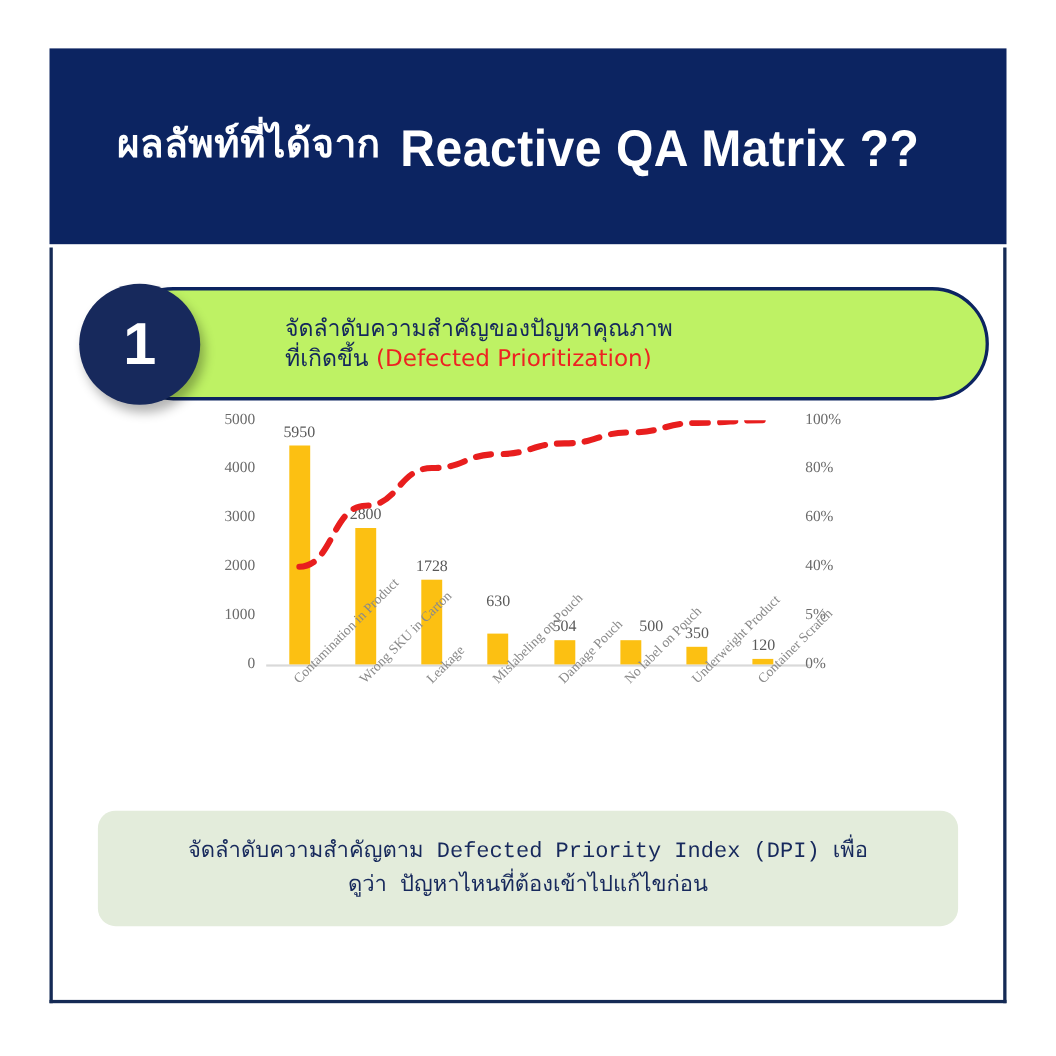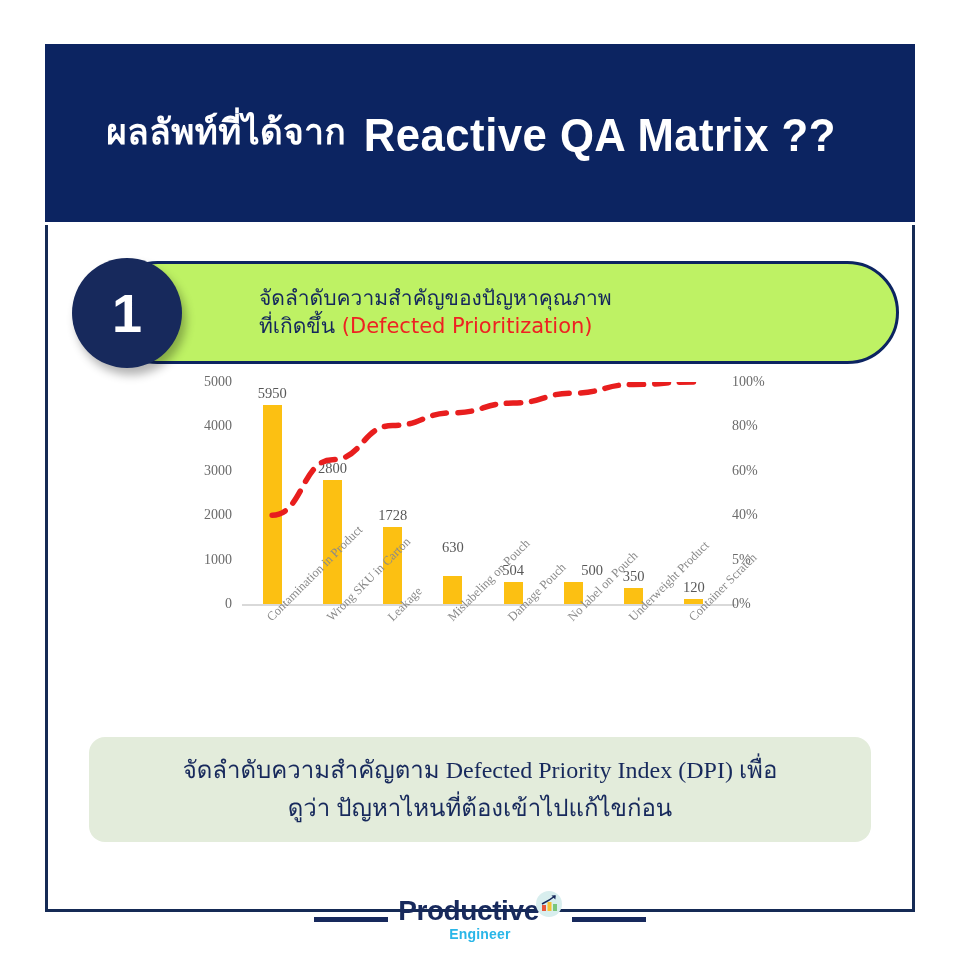--- a/index.html
+++ b/index.html
@@ -157,22 +157,22 @@
     background: #e3ecdb;
     border-radius: 16px;
     display: flex;
     flex-direction: column;
     align-items: center;
     justify-content: center;
     text-align: center;
   }
   .greenbox .gl {
     color: #17295c;
-    font-family: Liberation Serif, serif;
-    font-size: 24px;
+    font-family: Liberation Mono, monospace;
+    font-size: 20px;
     line-height: 1.55;
   }
 
   
   .footer {
     position: absolute;
     left: 0; top: 888px;
     width: 960px; height: 62px;
     display: flex;
     align-items: center;
@@ -284,33 +284,14 @@
     <svg class="cum-svg" id="cum-svg" width="500" height="230">
         <path d="M 30.125 133.2 C 60.25 133.2, 60.25 77.69999999999999, 90.375 77.69999999999999 C 120.5 77.69999999999999, 120.5 43.512, 150.625 43.512 C 180.75 43.512, 180.75 30.858000000000004, 210.875 30.858000000000004 C 241 30.858000000000004, 241 21.090000000000003, 271.125 21.090000000000003 C 301.25 21.090000000000003, 301.25 11.100000000000023, 331.375 11.100000000000023 C 361.5 11.100000000000023, 361.5 2.441999999999979, 391.625 2.441999999999979 C 421.75 2.441999999999979, 421.75 0, 451.875 0" fill="none" stroke="#E81E1E" stroke-width="5.5" stroke-linecap="round" stroke-dasharray="14 11"></path>
       </svg>
   </div>
 
   <div class="greenbox">
     <div class="gl">จัดลำดับความสำคัญตาม Defected Priority Index (DPI) เพื่อ</div>
     <div class="gl">ดูว่า ปัญหาไหนที่ต้องเข้าไปแก้ไขก่อน</div>
   </div>
 
-  <div class="footer">
-    <div class="rule"></div>
-    <div class="logo">
-      <div class="logo-row">
-        <span class="logo-word">Productive</span>
-        <span class="logo-mark">
-          <svg width="26" height="26" viewBox="0 0 26 26">
-            <rect x="6" y="14" width="4" height="6" fill="#e8563a"></rect>
-            <rect x="11.5" y="11" width="4" height="9" fill="#f5c132"></rect>
-            <rect x="17" y="13" width="4" height="7" fill="#7bc67b"></rect>
-            <path d="M6 13 C10 11, 14 9, 19 5" stroke="#17295c" stroke-width="1.6" fill="none"></path>
-            <path d="M15.5 4.4 L19.8 4.2 L19.3 8.4 Z" fill="#17295c"></path>
-          </svg>
-        </span>
-      </div>
-      <div class="logo-sub">Engineer</div>
-    </div>
-    <div class="rule"></div>
-  </div>
 
 </div>
 
 </body></html>

